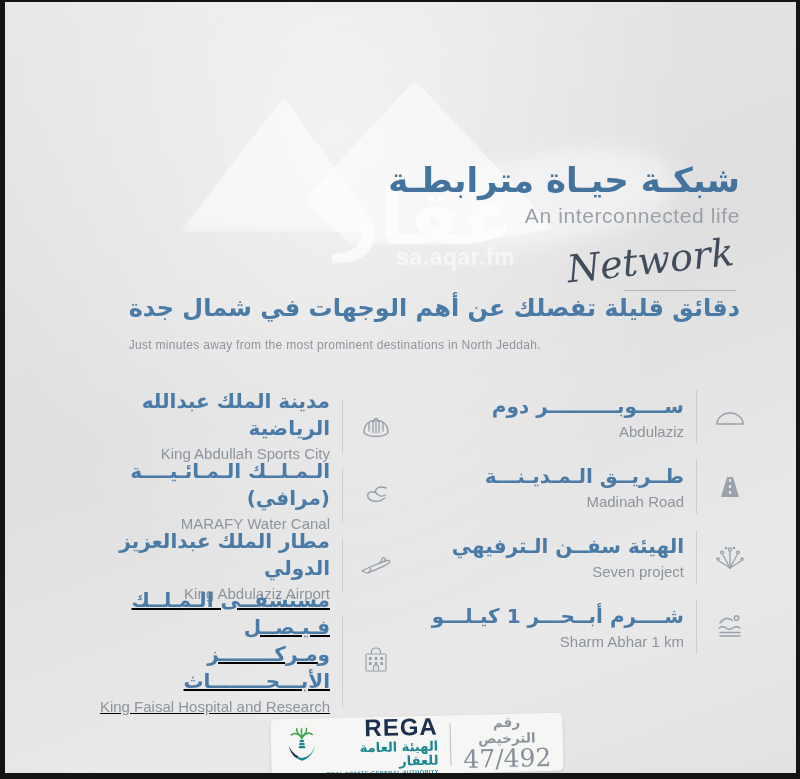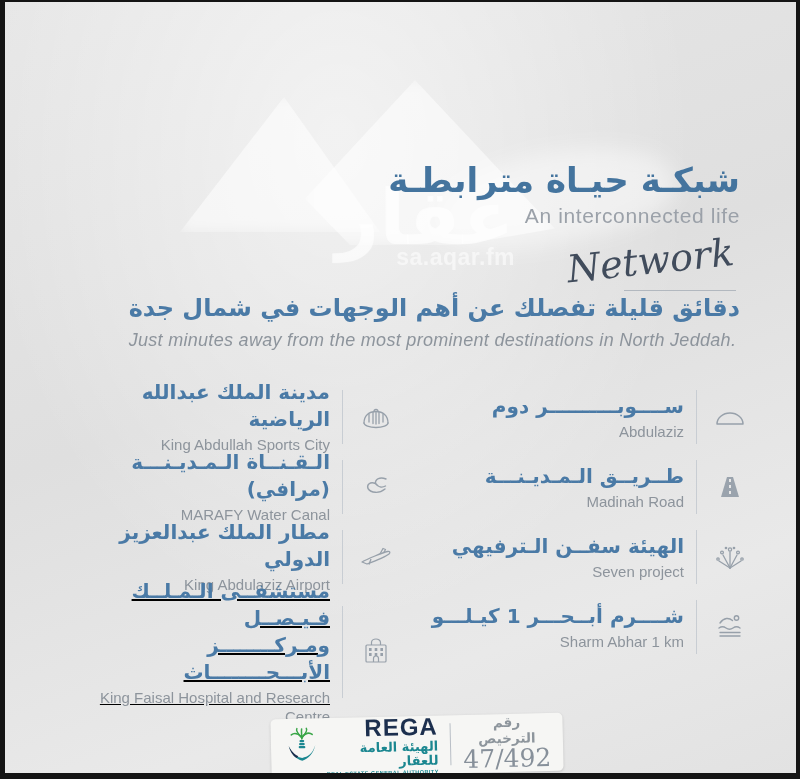--- a/index.html
+++ b/index.html
@@ -50,35 +50,35 @@
   }
   .header .underline{width:112px;height:1px;background:#b2b8bf;margin:16px 4px 0 auto;}
 
   
   .tagline{position:absolute;right:56px;top:292px;}
   .tagline .ar{
     font-family:"DejaVu Sans", sans-serif;direction:rtl;
     color:#4a7aa6;font-size:24px;font-weight:700;
   }
   .tagline .en{
-    color:#8d949c;font-size:18px;font-weight:500;margin-top:8px;letter-spacing:.3px;font-style:italic;
+    color:#8d949c;font-size:12px;font-weight:500;margin-top:16px;letter-spacing:.3px;
   }
 
   
   .item{position:absolute;display:flex;align-items:center;}
   .item .txt{flex:1;text-align:right;}
   .item .ar{
     font-family:"DejaVu Sans", sans-serif;direction:rtl;
     color:#4a7aa6;font-size:20px;font-weight:700;line-height:1.35;
   }
   .item .en{color:#8d949c;font-size:15px;font-weight:500;margin-top:3px;line-height:1.25;}
   .item .vline{width:1px;height:54px;background:#c8cdd3;margin:0 12px 0 12px;flex:0 0 1px;}
   .item .icon{flex:0 0 42px;display:flex;align-items:center;justify-content:center;}
   .item .icon svg{display:block;}
-  .col-left{left:62px;width:330px;}
+  .col-left{left:62px;width:330px;margin-top:9px;}
   .col-right{left:418px;width:328px;}
   .row1{top:384px;height:62px;}
   .row2{top:454px;height:62px;}
   .row3{top:524px;height:62px;}
   .row4{top:594px;height:62px;}
   .row4-tall{top:596px;height:108px;text-decoration:underline;}
   .row4-tall .vline{height:92px;}
 
   
   .footer{
@@ -206,21 +206,21 @@
           <path d="M16 10 V22"></path>
           <path d="M19 10.5 V21.5"></path>
           <path d="M23 12 V20"></path>
         <path d="M14 9.5 a2 2 0 0 1 4 0"></path>
       </svg>
     </div>
   </div>
 
   <div class="item col-left row2">
     <div class="txt">
-      <div class="ar">الـقـنــاة الـمـديـنـــة (مرافي)</div>
+      <div class="ar">الـمـلــك الـمـائـيــــة (مرافي)</div>
       <div class="en">MARAFY Water Canal</div>
     </div>
     <div class="vline"></div>
     <div class="icon">
       <svg width="32" height="28" viewBox="0 0 32 28" fill="none" stroke="#97a0aa" stroke-width="1.4" stroke-linecap="round" stroke-linejoin="round">
         <path d="M26 6 C20 3.5 15 6 15.5 10.5 C10 8.5 6.5 11.5 8 15.5 C11 20 19 21 25 16"></path>
         <path d="M15.5 10.5 C18 14 22 15 25.5 13"></path>
       </svg>
     </div>
   </div>

